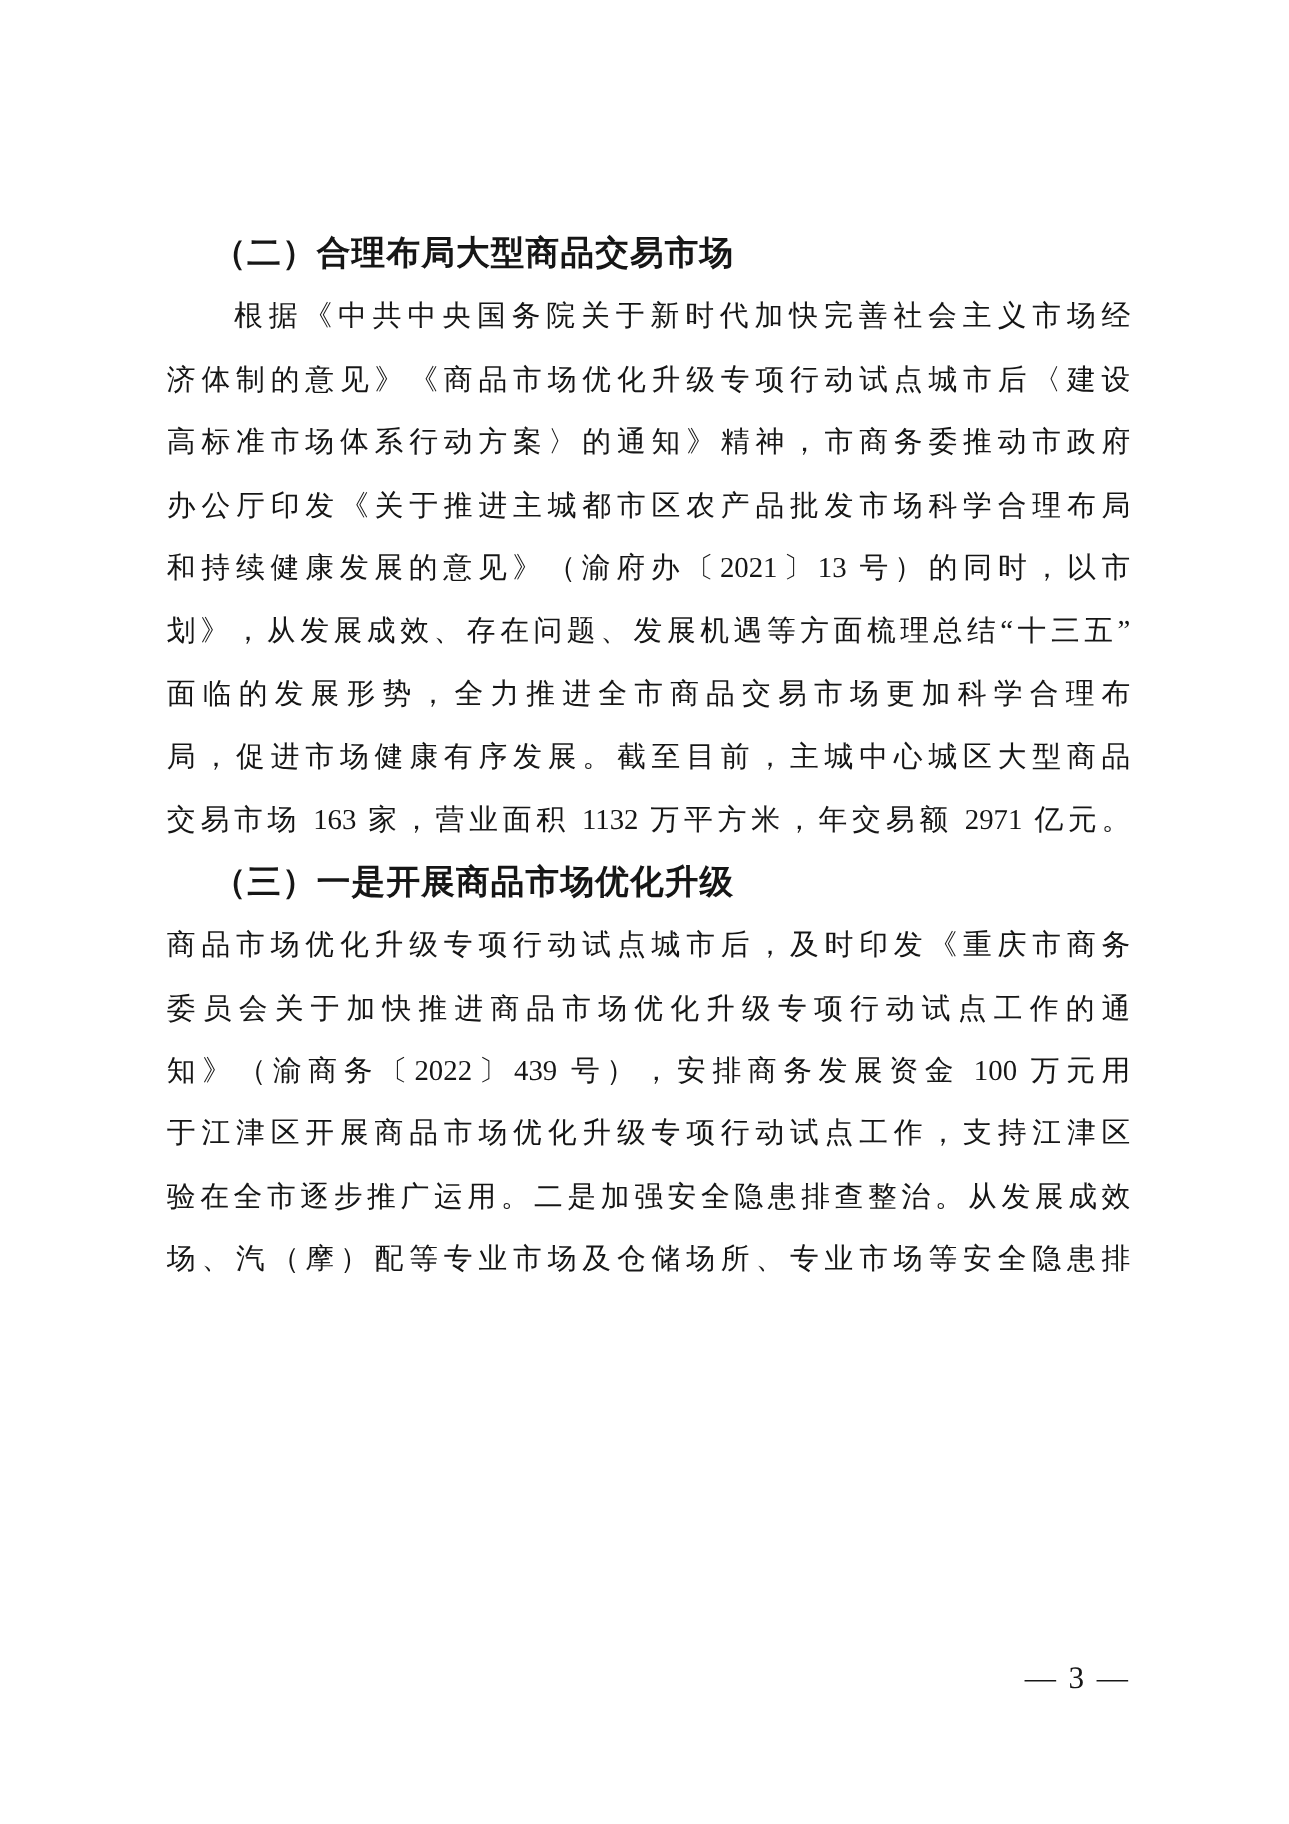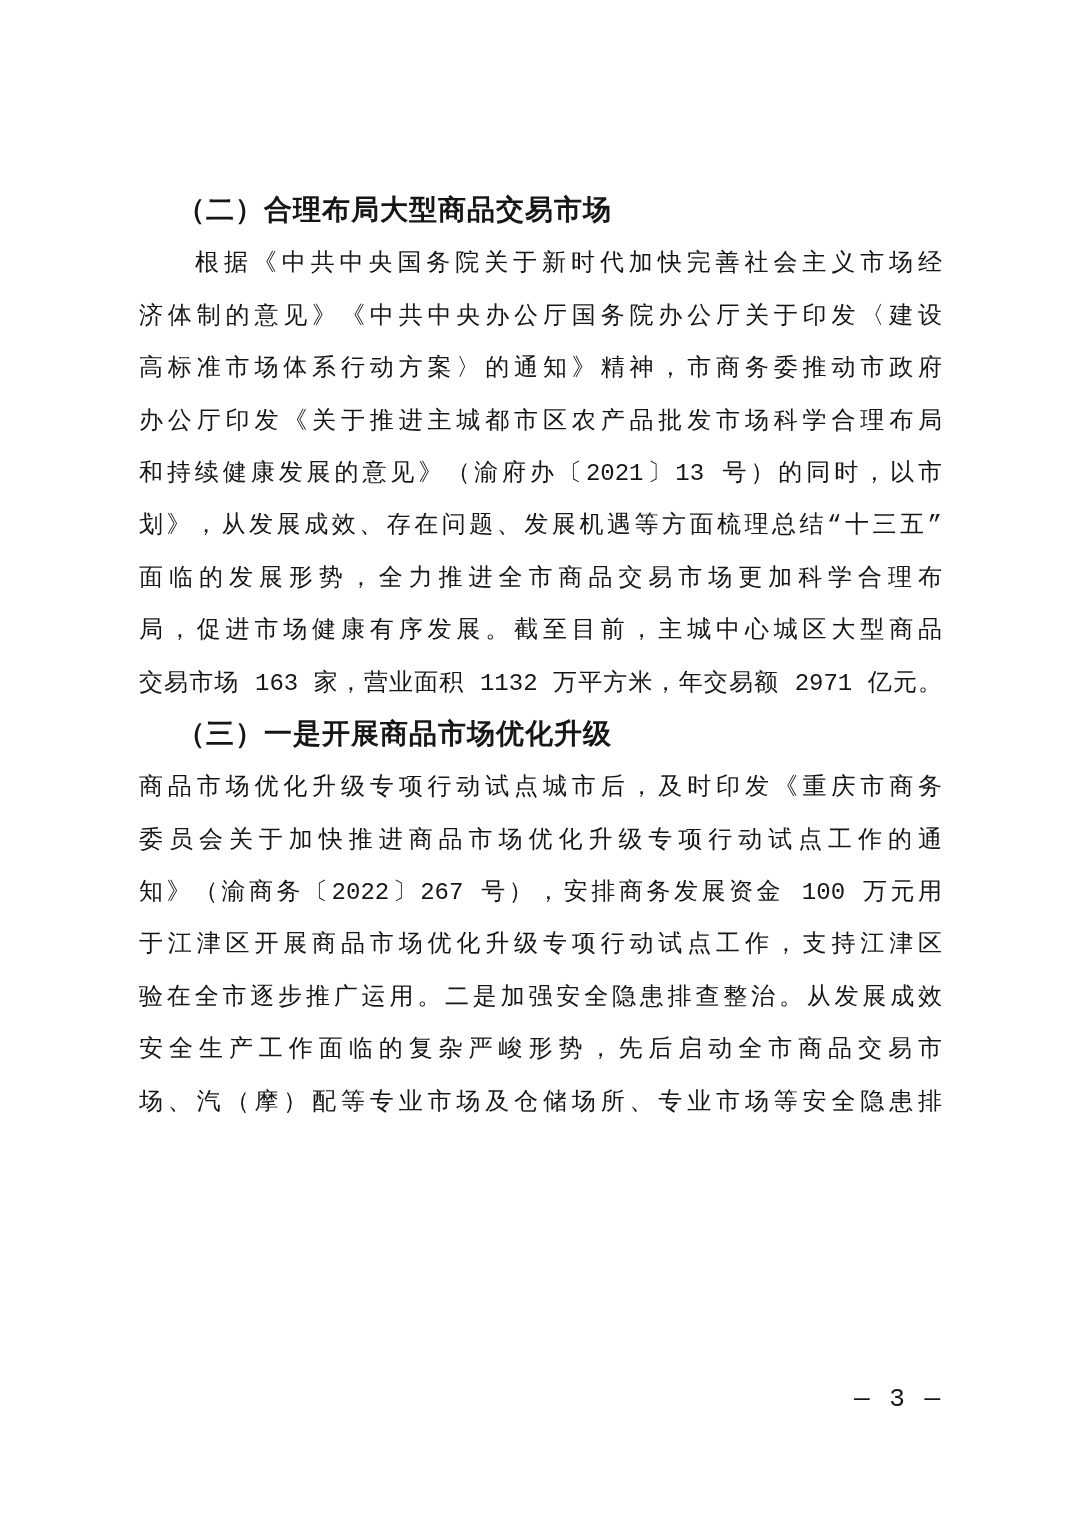--- a/index.html
+++ b/index.html
@@ -6,21 +6,21 @@
     margin: 0;
     padding: 0;
     background: #ffffff;
   }
   .page {
     position: relative;
     width: 1074px;
     height: 1520px;
     background: #ffffff;
     color: #161616;
-    font-family: Liberation Mono, monospace;
+    font-family: Liberation Serif, serif;
     overflow: hidden;
   }
   .content {
     position: absolute;
     left: 139px;
     top: 186px;
     width: 803px;
   }
   .heading {
     margin: 0;
@@ -56,33 +56,32 @@
     letter-spacing: 2px;
   }
 </style>
 </head>
 <body>
 
 <div class="page">
   <main class="content" id="content">
       <h2 class="heading">（二）合理布局大型商品交易市场</h2>
       <div class="line indent">根据《中共中央国务院关于新时代加快完善社会主义市场经</div>
-      <div class="line">济体制的意见》《中共中央办公厅国务院办公厅关于印发〈建设</div>
+      <div class="line">济体制的意见》《商品市场优化升级专项行动试点城市后〈建设</div>
       <div class="line">高标准市场体系行动方案〉的通知》精神，市商务委推动市政府</div>
       <div class="line">办公厅印发《关于推进主城都市区农产品批发市场科学合理布局</div>
       <div class="line">和持续健康发展的意见》（渝府办〔2021〕13 号）的同时，以市</div>
       <div class="line">划》，从发展成效、存在问题、发展机遇等方面梳理总结“十三五”</div>
       <div class="line">面临的发展形势，全力推进全市商品交易市场更加科学合理布</div>
       <div class="line">局，促进市场健康有序发展。截至目前，主城中心城区大型商品</div>
       <div class="line">交易市场 163 家，营业面积 1132 万平方米，年交易额 2971 亿元。</div>
       <h2 class="heading">（三）一是开展商品市场优化升级</h2>
       <div class="line">商品市场优化升级专项行动试点城市后，及时印发《重庆市商务</div>
       <div class="line">委员会关于加快推进商品市场优化升级专项行动试点工作的通</div>
-      <div class="line">知》（渝商务〔2022〕267 号），安排商务发展资金 100 万元用</div>
+      <div class="line">知》（渝商务〔2022〕439 号），安排商务发展资金 100 万元用</div>
       <div class="line">于江津区开展商品市场优化升级专项行动试点工作，支持江津区</div>
       <div class="line">验在全市逐步推广运用。二是加强安全隐患排查整治。从发展成效</div>
-      <div class="line">安全生产工作面临的复杂严峻形势，先后启动全市商品交易市</div>
       <div class="line">场、汽（摩）配等专业市场及仓储场所、专业市场等安全隐患排</div>
     </main>
   <footer class="footer">
     <span>— 3 —</span>
   </footer>
 </div>
 
 </body></html>

